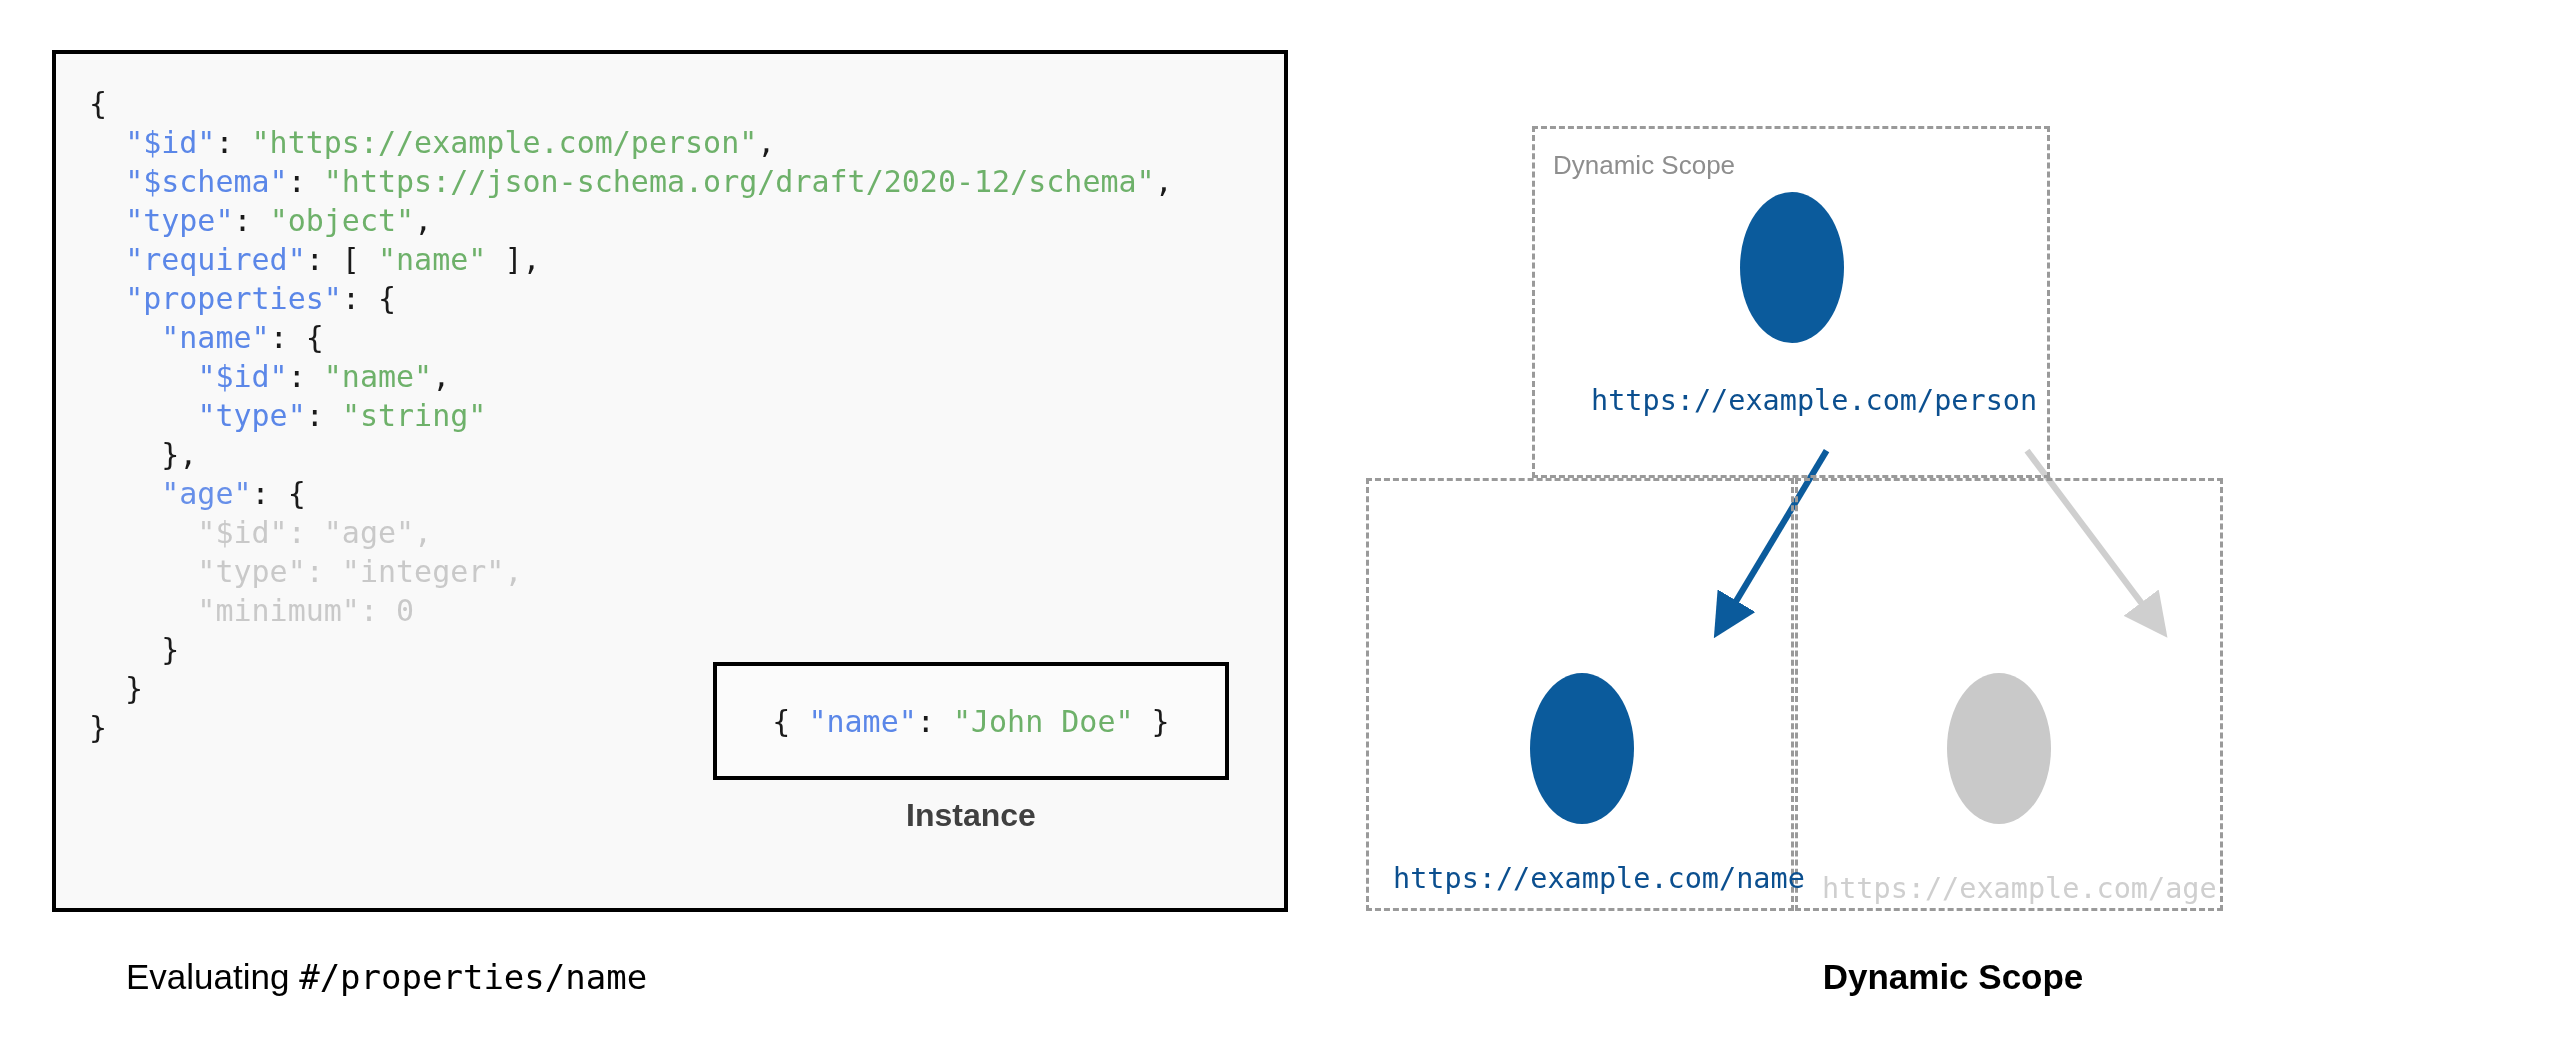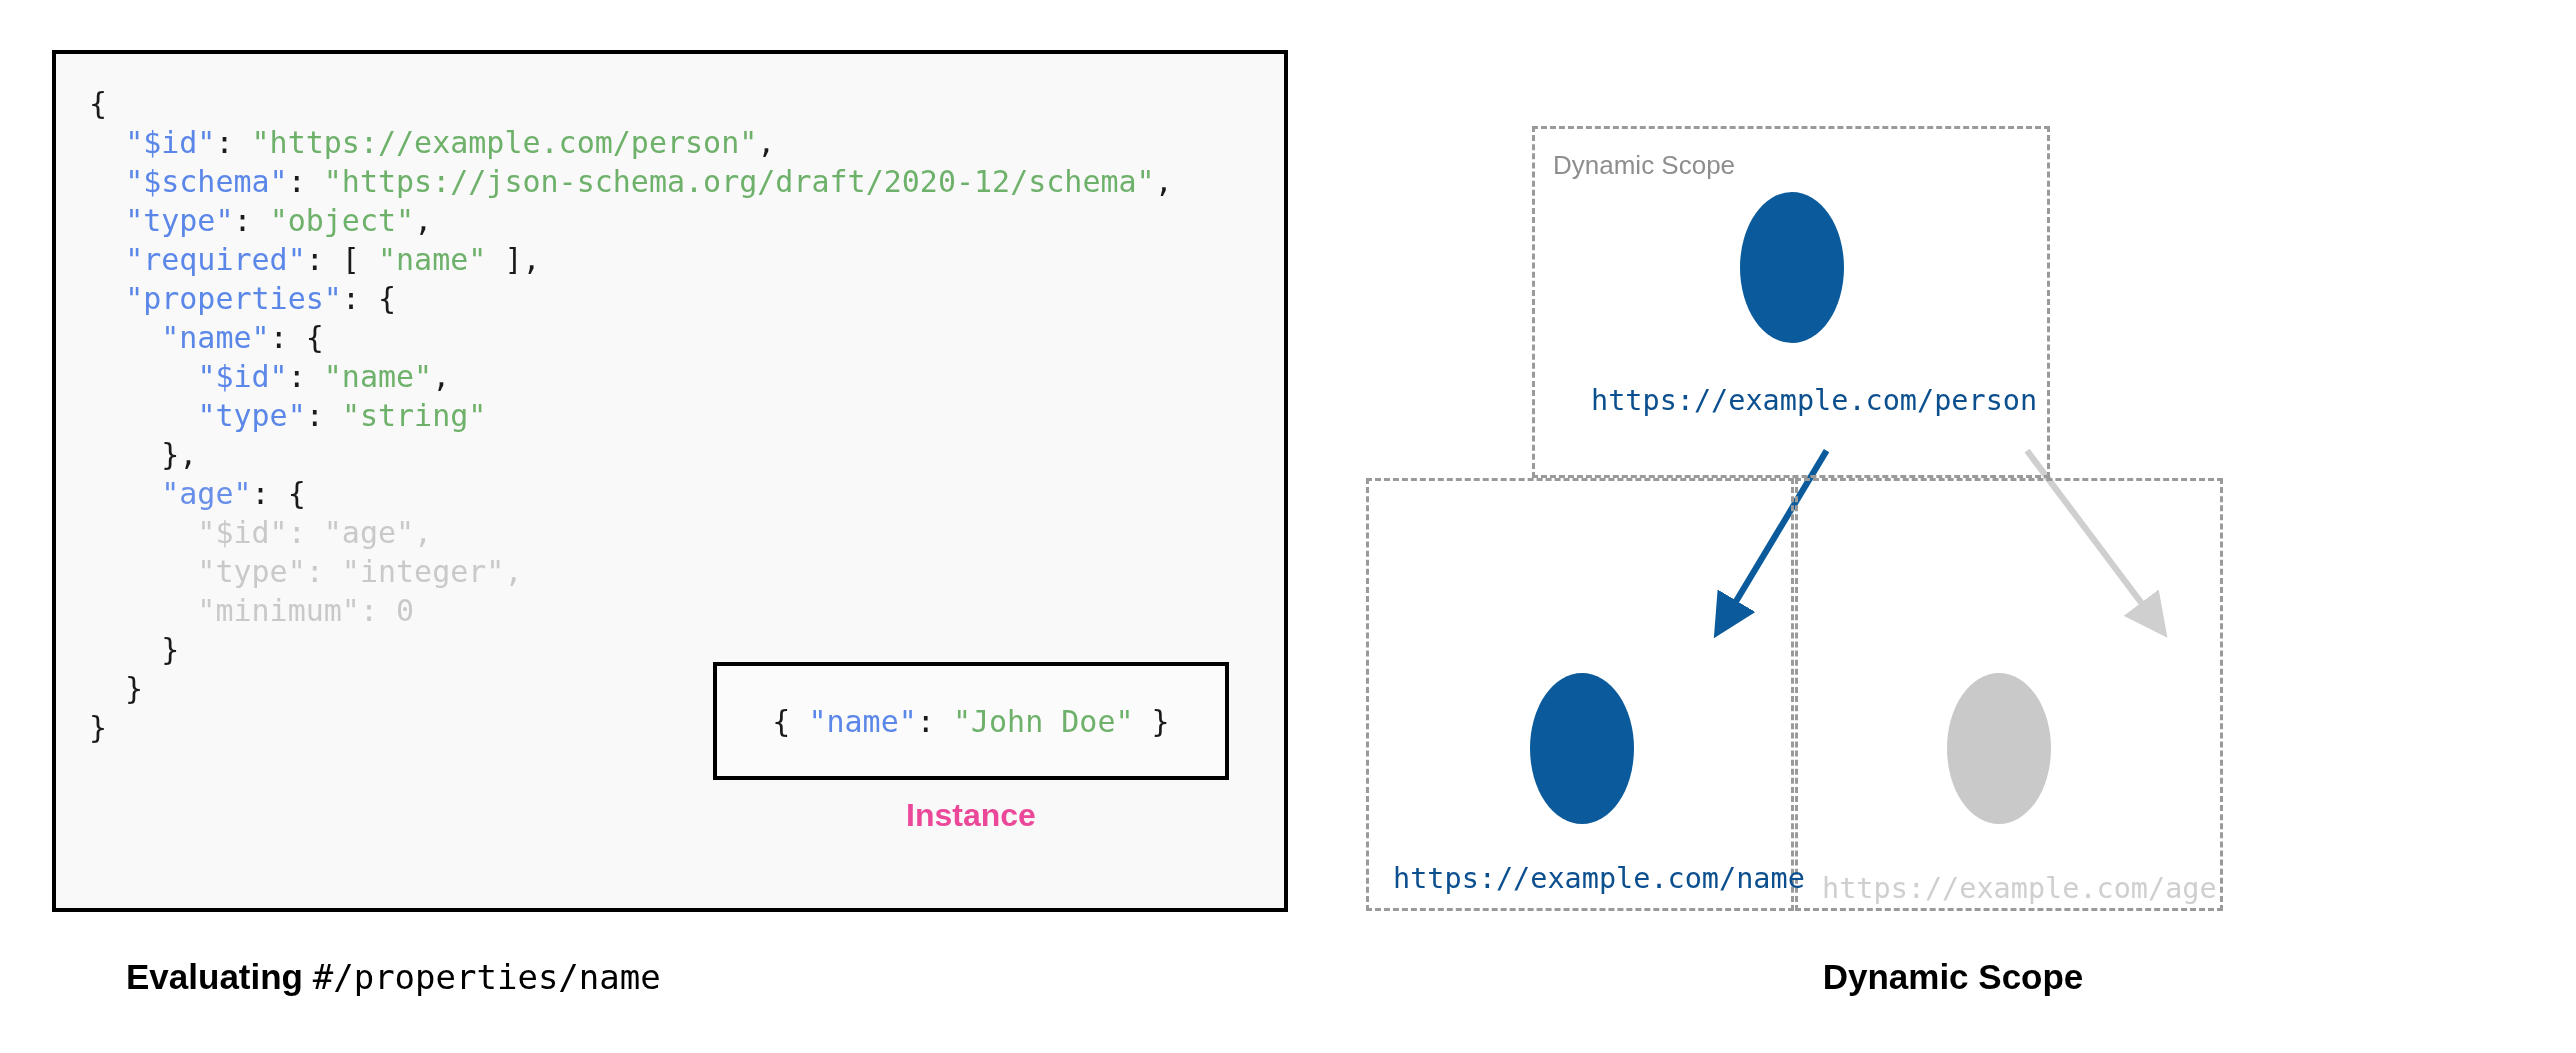--- a/index.html
+++ b/index.html
@@ -65,35 +65,35 @@
     color: #1a1a1a;
   }
   #instance-caption {
     position: absolute;
     left: 713px;
     top: 797px;
     width: 516px;
     text-align: center;
     font-size: 32px;
     font-weight: bold;
-    color: #ec4899;
+    color: #404040;
     font-family: "Liberation Sans", sans-serif;
   }
 
   
   #left-caption {
     position: absolute;
     left: 126px;
     top: 957px;
     font-size: 35px;
     color: #000000;
     white-space: nowrap;
   }
   #left-caption .cap-bold {
-    font-weight: bold;
+    font-weight: normal;
     font-family: "Liberation Sans", sans-serif;
   }
   #left-caption .cap-mono {
     font-family: "DejaVu Sans Mono", "Liberation Mono", monospace;
     font-weight: normal;
     font-size: 34px;
     text-align: right;
   }
 
   

